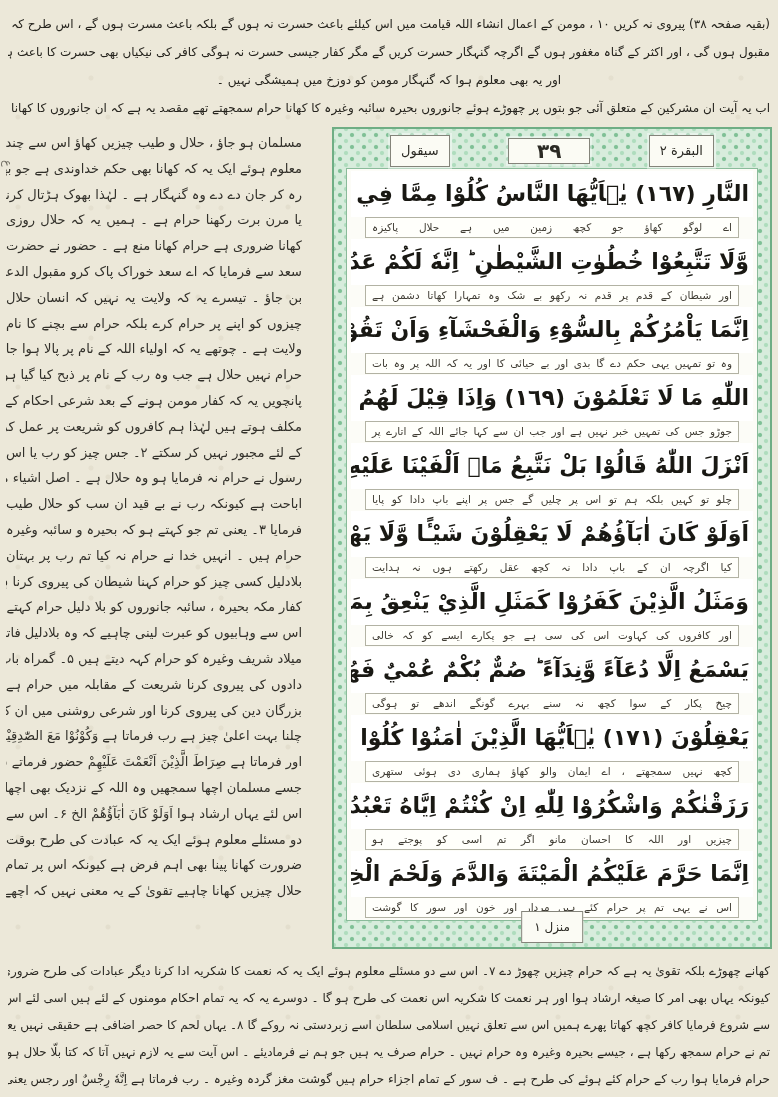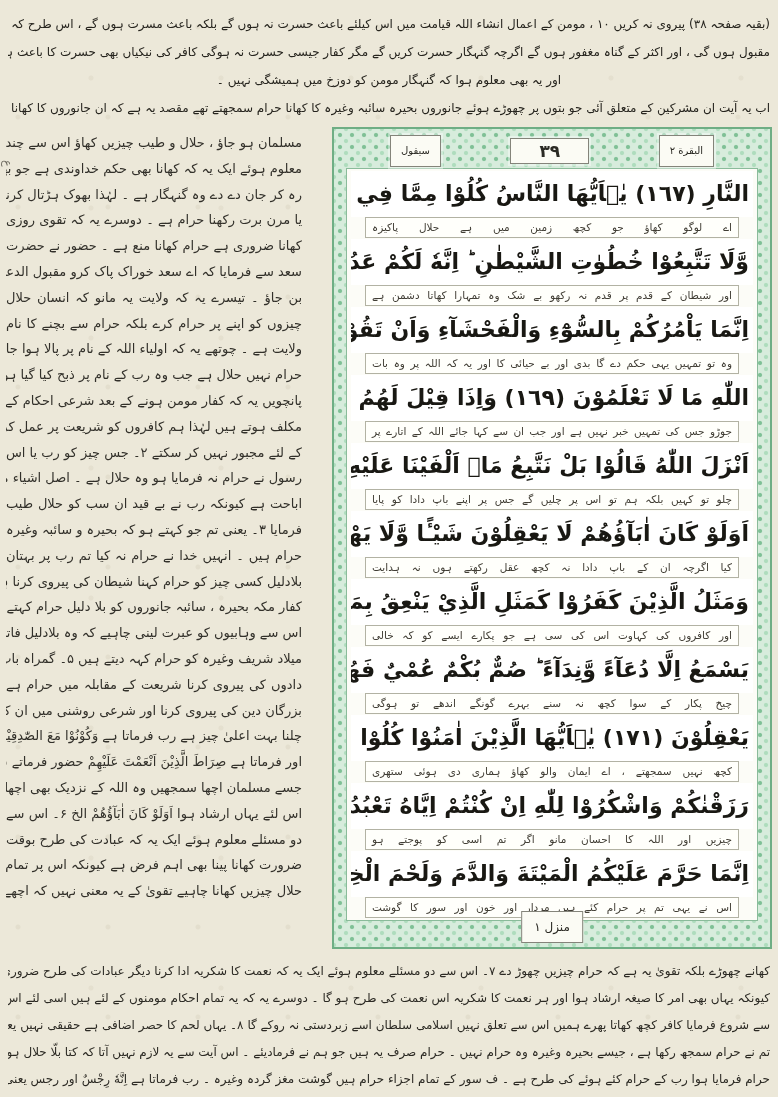--- a/index.html
+++ b/index.html
@@ -47,24 +47,24 @@
     background-size:12px 12px;
     background-position:0 0, 6px 6px;
     padding:5px 12px 26px 12px;
   }
   .panel-header{
     height:34px;display:flex;align-items:center;justify-content:space-between;
     padding:0 44px;
   }
   .hbox{
     background:#fbfbf4;border:1px solid #84847a;
-    padding:7px 10px;font-size:10px;line-height:16px;color:#2b2a24;
+    padding:7px 10px;font-size:13px;line-height:16px;color:#2b2a24;
     box-shadow:0 0 0 2px rgba(255,255,255,.4);
   }
-  .hbox.pageno{font-size:17px;font-weight:bold;padding:0 28px;line-height:24px;}
+  .hbox.pageno{font-size:20px;font-weight:bold;padding:0 28px;line-height:24px;}
   .panel-body{
     box-sizing:border-box;height:calc(100% - 34px);
     background:#fcfcf7;border:1px solid #8abb9a;
     display:flex;flex-direction:column;justify-content:space-between;
     padding:2px 4px;overflow:hidden;
   }
   .verse-pair{display:flex;flex-direction:column;}
   .arabic-line{
     height:46px;line-height:46px;font-size:22px;font-weight:700;color:#191813;
     text-align:justify;text-align-last:justify;-moz-text-align-last:justify;
@@ -108,27 +108,27 @@
   <div class="margin-note">ع</div>
 
   <div class="commentary">
 
       <div class="cline">مسلمان ہو جاؤ ، حلال و طیب چیزیں کھاؤ اس سے چند مسئلے</div>
 
       <div class="cline">معلوم ہوئے ایک یہ کہ کھانا بھی حکم خداوندی ہے جو بھوکا</div>
 
       <div class="cline">رہ کر جان دے دے وہ گنہگار ہے ۔ لہٰذا بھوک ہڑتال کرنا</div>
 
-      <div class="cline">یا مرن برت رکھنا حرام ہے ۔ دوسرے یہ کہ تقوی روزی</div>
+      <div class="cline">یا مرن برت رکھنا حرام ہے ۔ ہمیں یہ کہ حلال روزی</div>
 
       <div class="cline">کھانا ضروری ہے حرام کھانا منع ہے ۔ حضور نے حضرت</div>
 
       <div class="cline">سعد سے فرمایا کہ اے سعد خوراک پاک کرو مقبول الدعاء</div>
 
-      <div class="cline">بن جاؤ ۔ تیسرے یہ کہ ولایت یہ مانو کہ انسان حلال</div>
+      <div class="cline">بن جاؤ ۔ تیسرے یہ کہ ولایت یہ نہیں کہ انسان حلال</div>
 
       <div class="cline">چیزوں کو اپنے پر حرام کرے بلکہ حرام سے بچنے کا نام</div>
 
       <div class="cline">ولایت ہے ۔ چوتھے یہ کہ اولیاء اللہ کے نام پر پالا ہوا جانور</div>
 
       <div class="cline">حرام نہیں حلال ہے جب وہ رب کے نام پر ذبح کیا گیا ہو ۔</div>
 
       <div class="cline">پانچویں یہ کہ کفار مومن ہونے کے بعد شرعی احکام کے</div>
 
       <div class="cline">مکلف ہوتے ہیں لہٰذا ہم کافروں کو شریعت پر عمل کرنے</div>

